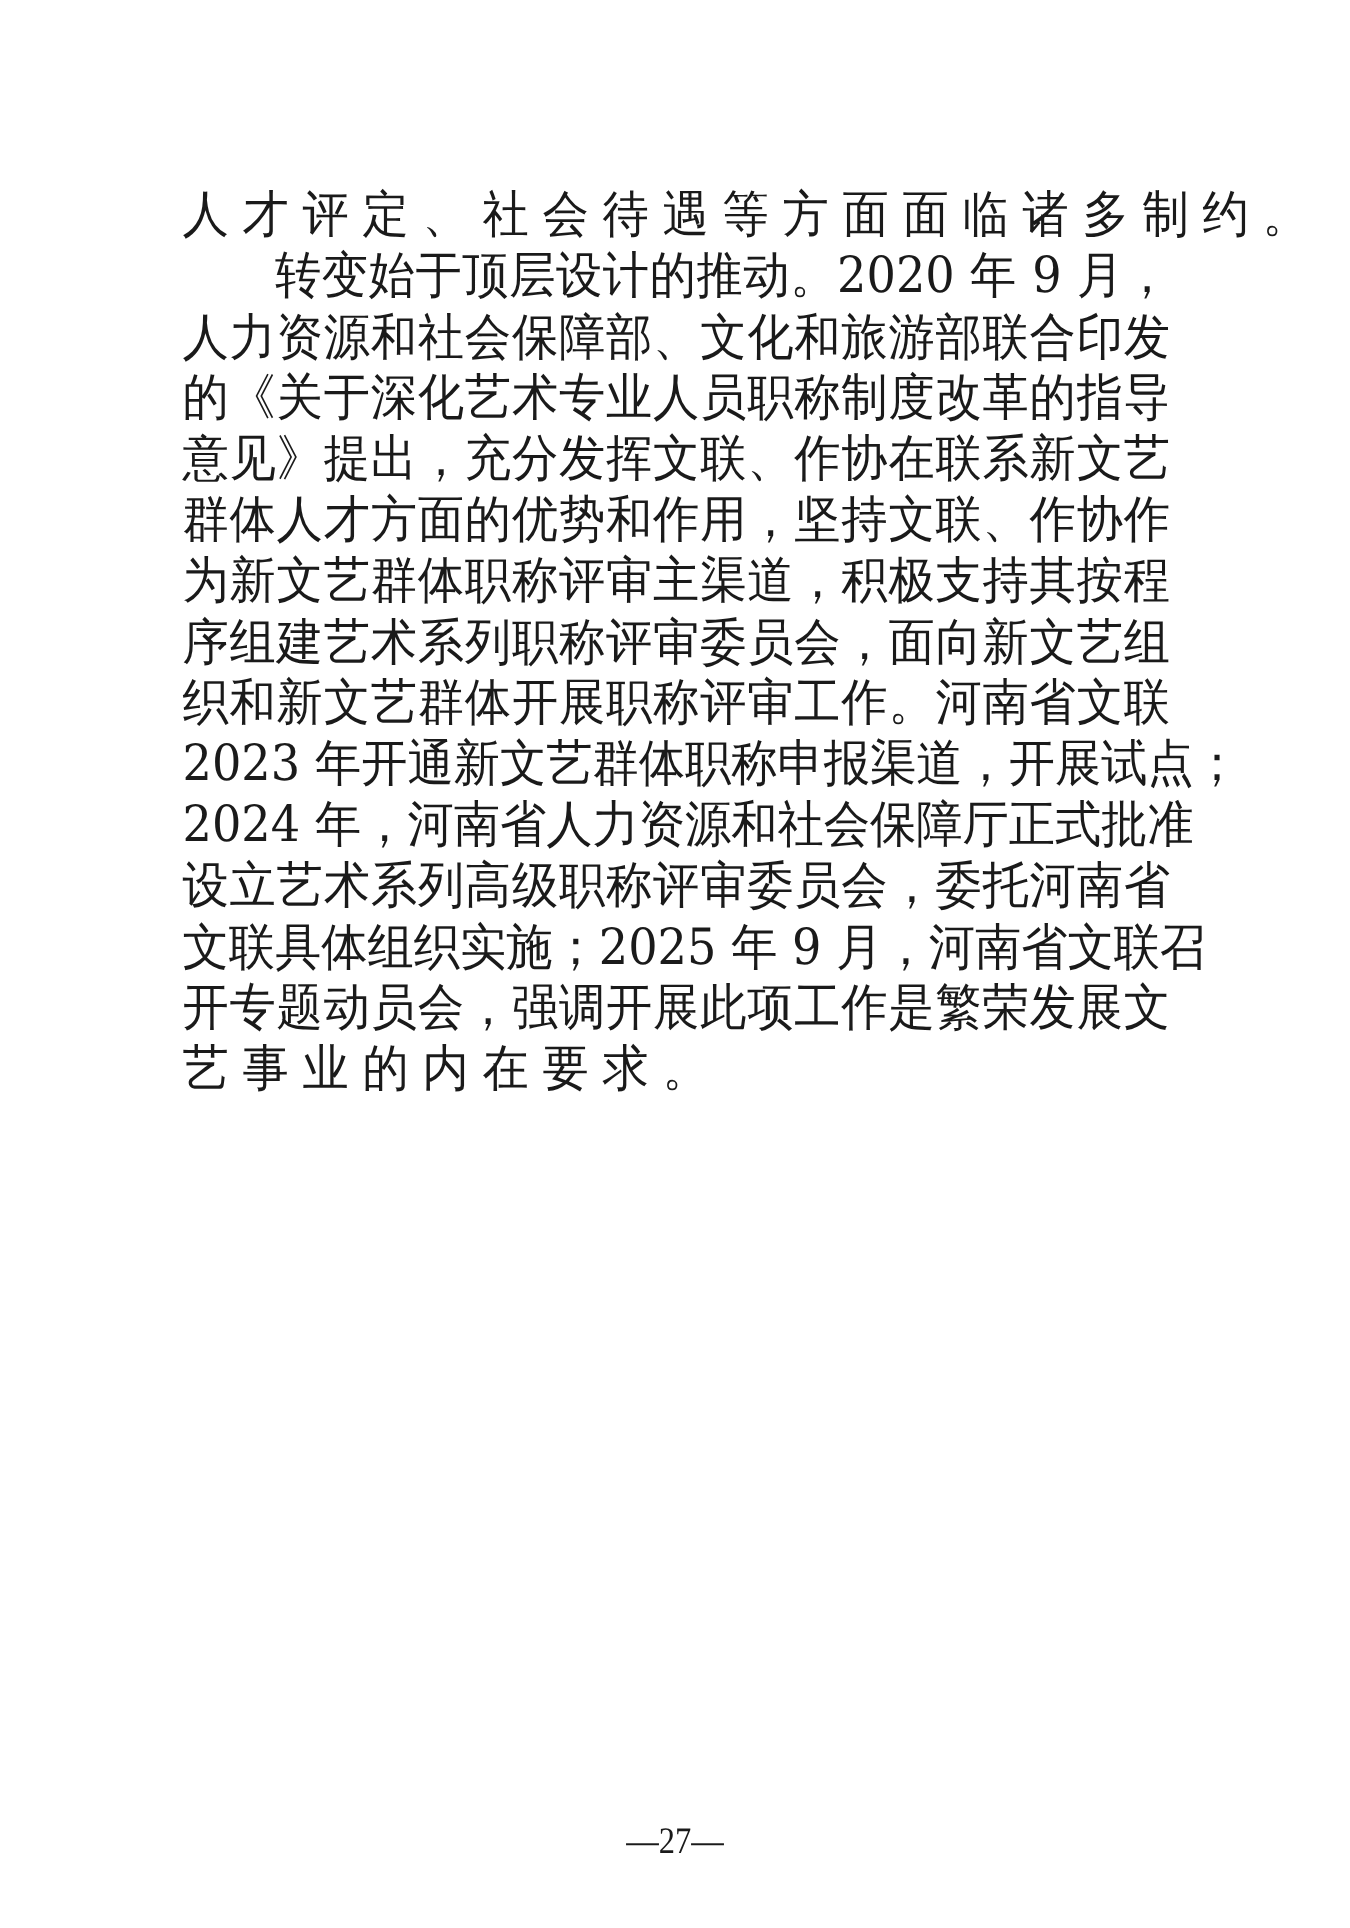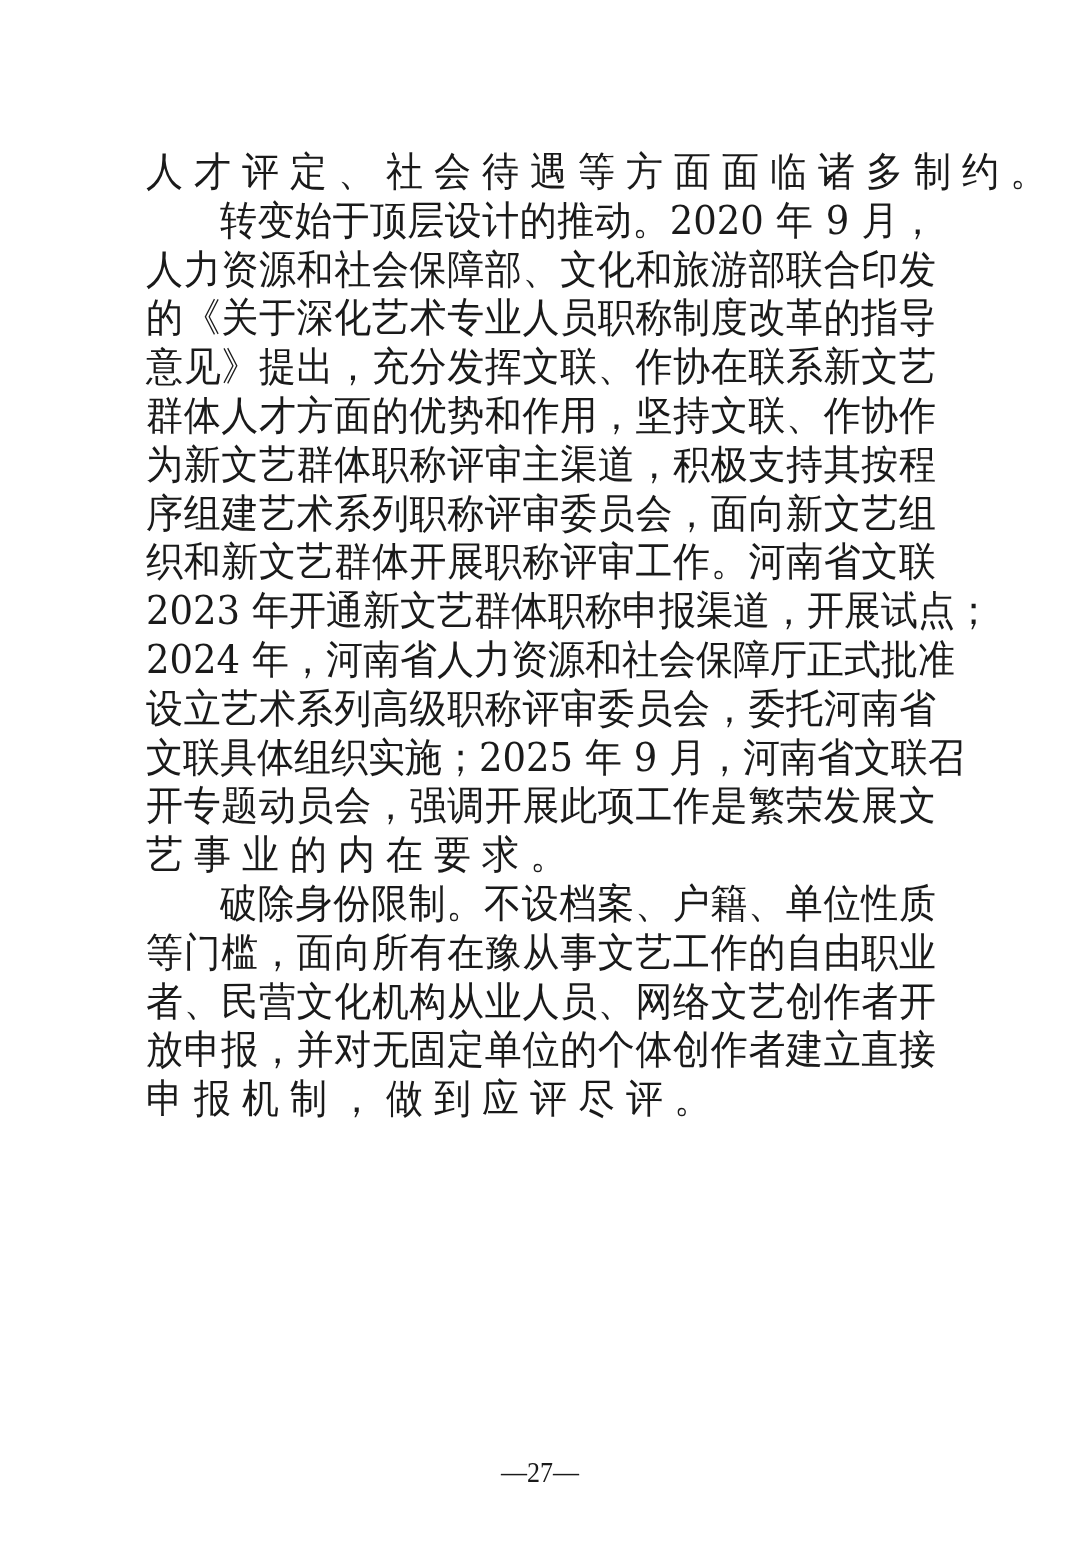--- a/index.html
+++ b/index.html
@@ -80,25 +80,18 @@
       <span class="line">织和新文艺群体开展职称评审工作。河南省文联</span>
       <span class="line">2023 年开通新文艺群体职称申报渠道，开展试点；</span>
       <span class="line">2024 年，河南省人力资源和社会保障厅正式批准</span>
       <span class="line">设立艺术系列高级职称评审委员会，委托河南省</span>
       <span class="line">文联具体组织实施；2025 年 9 月，河南省文联召</span>
       <span class="line">开专题动员会，强调开展此项工作是繁荣发展文</span>
       <span class="line last">艺事业的内在要求。</span>
     </div>
 
 
-    <div>
-      <span class="line indent">破除身份限制。不设档案、户籍、单位性质</span>
-      <span class="line">等门槛，面向所有在豫从事文艺工作的自由职业</span>
-      <span class="line">者、民营文化机构从业人员、网络文艺创作者开</span>
-      <span class="line">放申报，并对无固定单位的个体创作者建立直接</span>
-      <span class="line last">申报机制，做到应评尽评。</span>
-    </div>
 
 
   </div>
 
   <div class="page-number">—27—</div>
 </div>
 
 </body></html>

